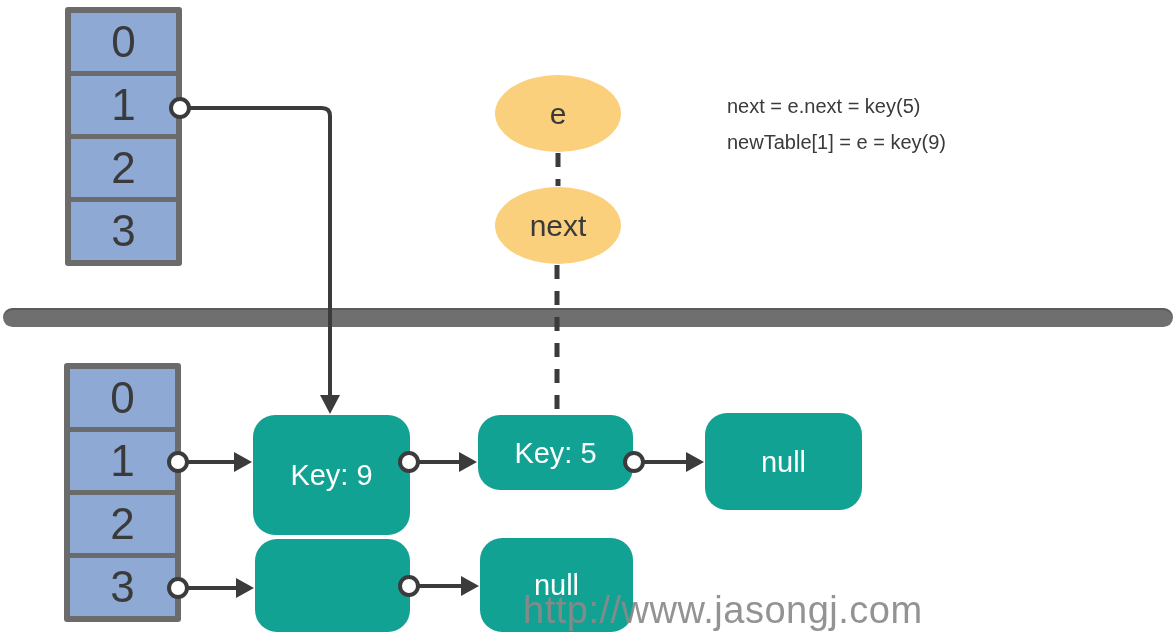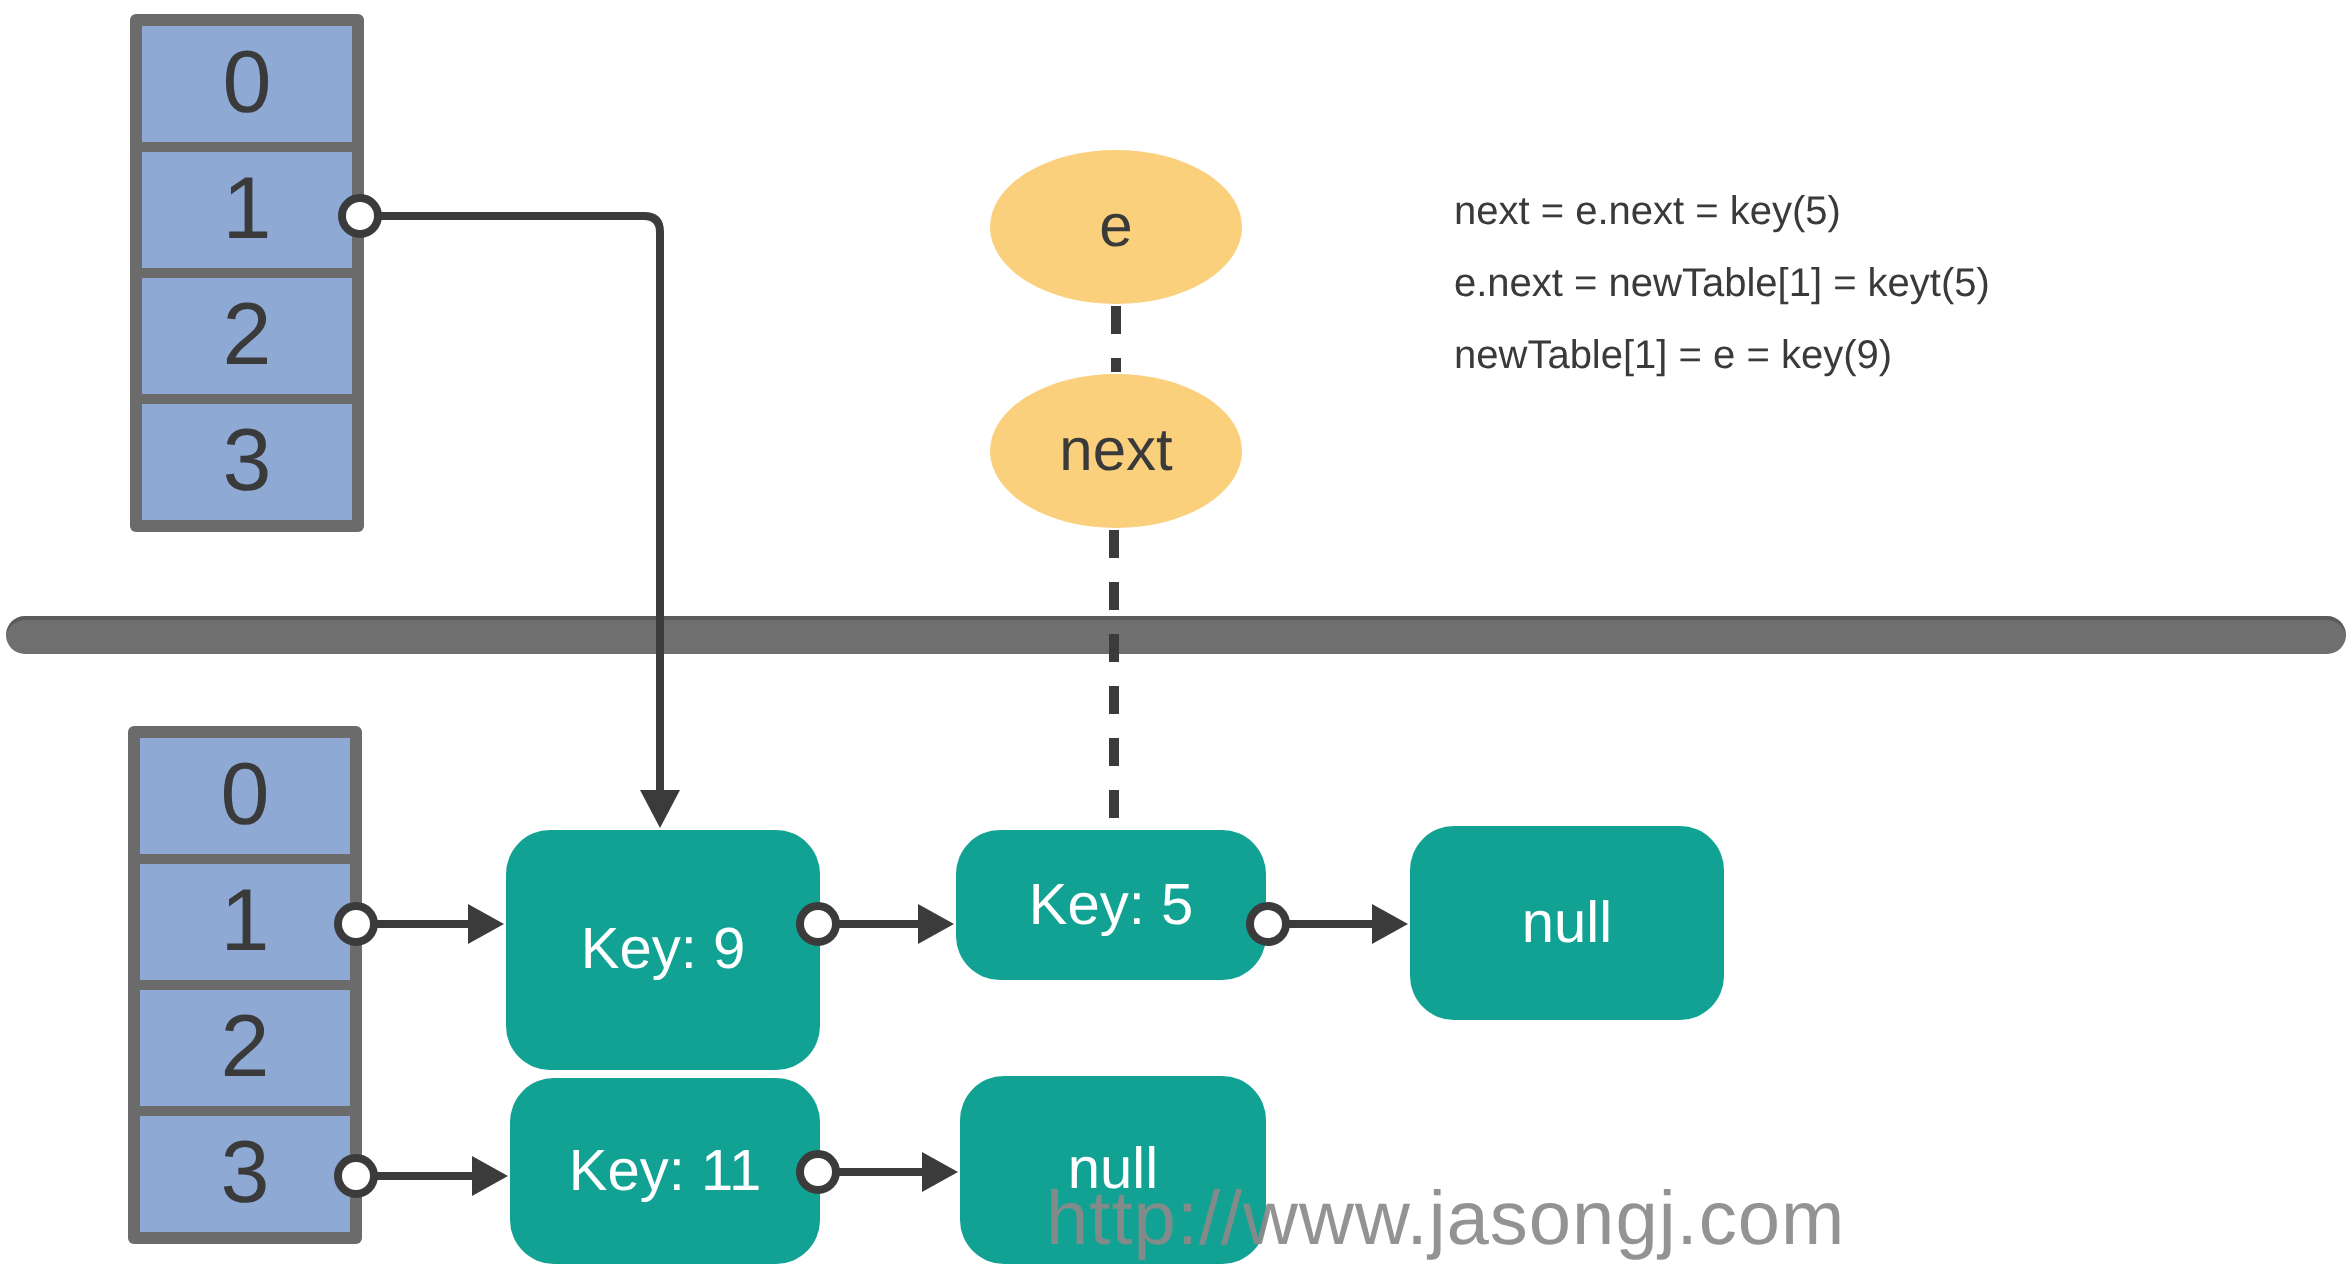--- a/index.html
+++ b/index.html
@@ -98,35 +98,33 @@
 
   <div class="ellipse ellipse-e">
     <span>e</span>
   </div>
   <div class="ellipse ellipse-next">
     <span>next</span>
   </div>
 
   <div class="code">
     <div>next = e.next = key(5)</div>
-    <div>e.next = newTable[1] = keyt(5)</div>
     <div>newTable[1] = e = key(9)</div>
   </div>
 
   <div class="node node-key9">
     <div>Key: 9</div>
   </div>
   <div class="node node-key5">
     <div>Key: 5</div>
   </div>
   <div class="node node-null1">
     <div>null</div>
   </div>
   <div class="node node-key11">
-    <div>Key: 11</div>
   </div>
   <div class="node node-null2">
     <div>null</div>
   </div>
 
   <svg class="connectors" viewBox="0 0 1176 636" xmlns="http://www.w3.org/2000/svg">
     <g stroke="#3B3B3B" fill="none" stroke-width="4">
 
       <path d="M189 108 L322 108 Q330 108 330 116 L330 396"></path>
 

